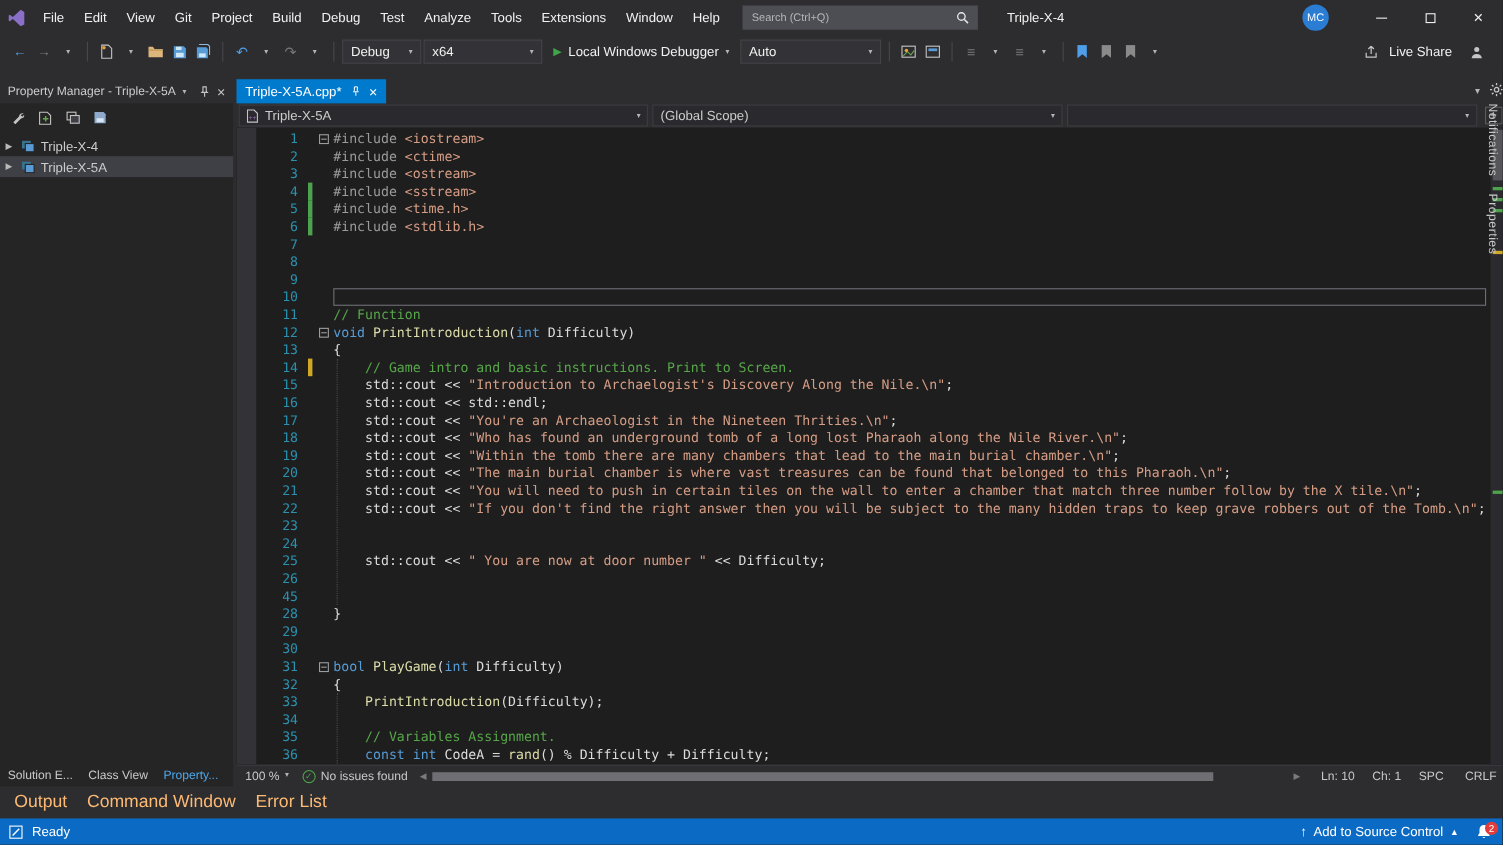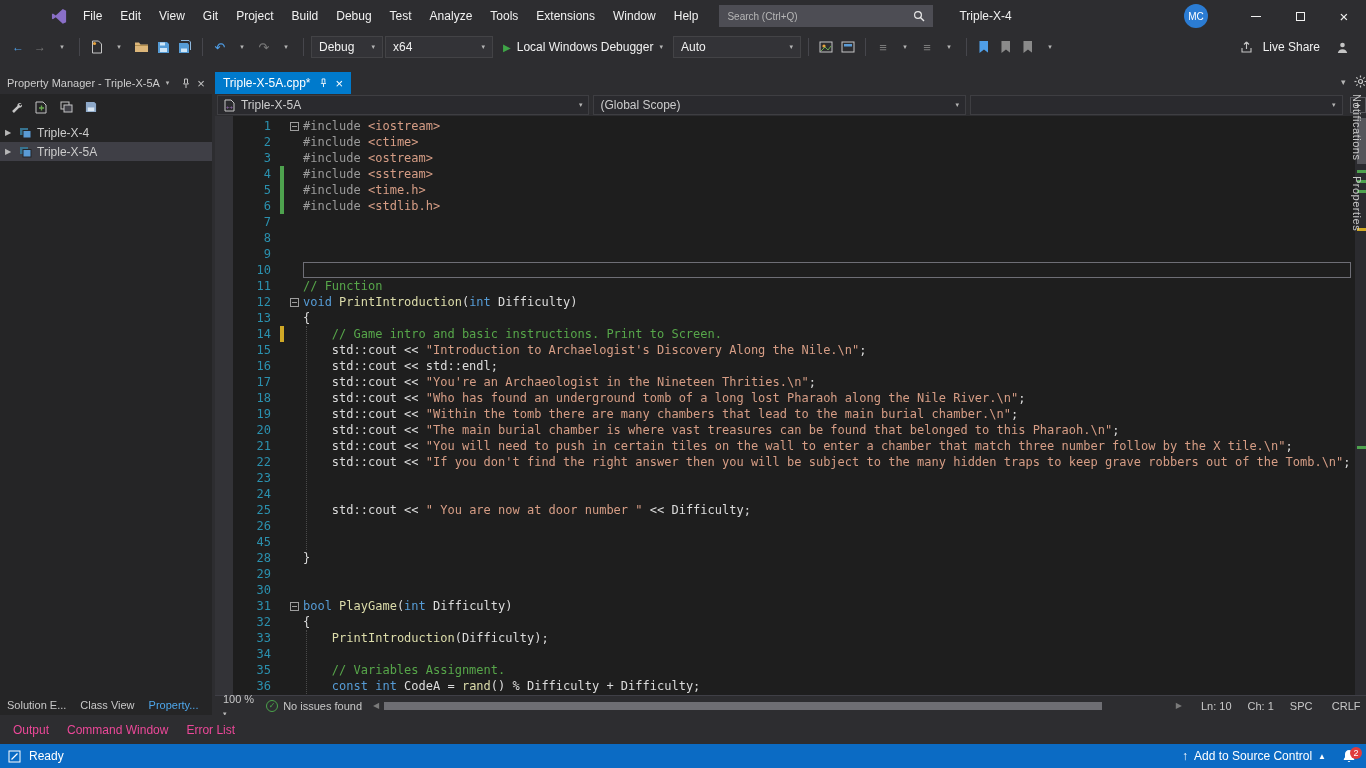--- a/index.html
+++ b/index.html
@@ -6,21 +6,21 @@
   html,body { width:1366px; height:768px; overflow:hidden; }
   body {
     background:#2d2d30;
     font-family:"Liberation Sans", sans-serif;
     color:#cccccc;
     position:relative;
     font-size:12px;
   }
   
   .titlebar { position:absolute; top:0; left:0; right:0; height:32px; background:#2d2d30;
-    display:flex; align-items:center; color:#f1f1f1;padding-left:44px; }
+    display:flex; align-items:center; color:#f1f1f1; }
   .vslogo { width:30px; display:flex; justify-content:center; }
   .menu-item { padding:0 9px; line-height:32px; cursor:default; }
   .searchbox { width:214px; height:22px; background:#4d4d54; margin-left:12px;
     display:flex; align-items:center; padding:0 8px; }
   .searchbox input { flex:1; background:transparent; border:none; outline:none; color:#c0c0c0;
     font-family:"Liberation Sans",sans-serif; font-size:10px; }
   .searchbox input::placeholder { color:#b6b6b6; }
   .win-title { margin-left:26px; }
   .spacer { flex:1; }
   .avatar { width:24px; height:24px; border-radius:50%; background:#2b7cd3; color:#fff;
@@ -94,34 +94,34 @@
   .tk-p { color:#9b9b9b; } .tk-f { color:#dcdcaa; } .tk-d { color:#dcdcdc; }
   .iguide { position:absolute; width:0; border-left:1px dotted #4a4a4a; }
   .vscroll { position:absolute; right:0; top:0; bottom:0; width:14px; background:#2b2b2f; }
   .vthumb { position:absolute; left:2px; right:2px; top:2px; height:46px; background:#55555a; }
   .smark { position:absolute; left:2px; right:2px; height:3px; }
   .smark.g { background:#4ea24e; } .smark.y { background:#d0a826; }
 
   
   .estatus { height:20px; display:flex; align-items:center; background:#2d2d30;
     border-top:1px solid #3f3f46; font-size:11px; color:#c8c8c8; }
-  .zoom { display:flex; gap:5px; padding:0 8px;flex-direction:column; }
+  .zoom { display:flex; gap:5px; padding:0 8px; }
   .issues { display:flex; align-items:center; gap:5px; margin-left:4px; white-space:nowrap; }
   .chk { width:12px; height:12px; border-radius:50%; border:1px solid #4ba34b; color:#4ba34b;
     font-size:8px; display:flex; align-items:center; justify-content:center; }
   .hscroll { flex:1; height:14px; margin:0 8px; display:flex; align-items:center; }
   .harrow { width:12px; text-align:center; font-size:8px; color:#7a7a7a; }
   .htrack { flex:1; height:12px; position:relative; }
   .hthumb { position:absolute; left:2px; right:9%; top:2px; bottom:2px; background:#6e6e73; }
   .einfo { display:flex; }
   .einfo span { display:inline-block; padding:0 8px; min-width:42px; }
 
   
   .ptabs { position:absolute; left:0; right:0; bottom:24px; height:29px; background:#2d2d30;
-    display:flex; align-items:center; padding-left:4px; font-size:12px; color:#ec4899; }
+    display:flex; align-items:center; padding-left:4px; font-size:16px; color:#fdba74; }
   .ptab { padding:0 9px; }
   .statusbar { position:absolute; left:0; right:0; bottom:0; height:24px; background:#0b6bc4;
     display:flex; align-items:center; color:#ffffff; padding-left:8px; font-size:12px; }
   .sb-right { margin-left:auto; display:flex; align-items:center; height:100%; gap:6px; }
   .bell-wrap { position:relative; width:34px; height:100%; display:flex; align-items:center; justify-content:center; }
   .badge { position:absolute; top:3px; right:4px; min-width:12px; height:12px; border-radius:6px;
     background:#e03c3c; color:#fff; font-size:9px; display:flex; align-items:center; justify-content:center; padding:0 2px; }
 
   
   .rail { position:absolute; right:0; top:72px; bottom:53px; width:18px;

